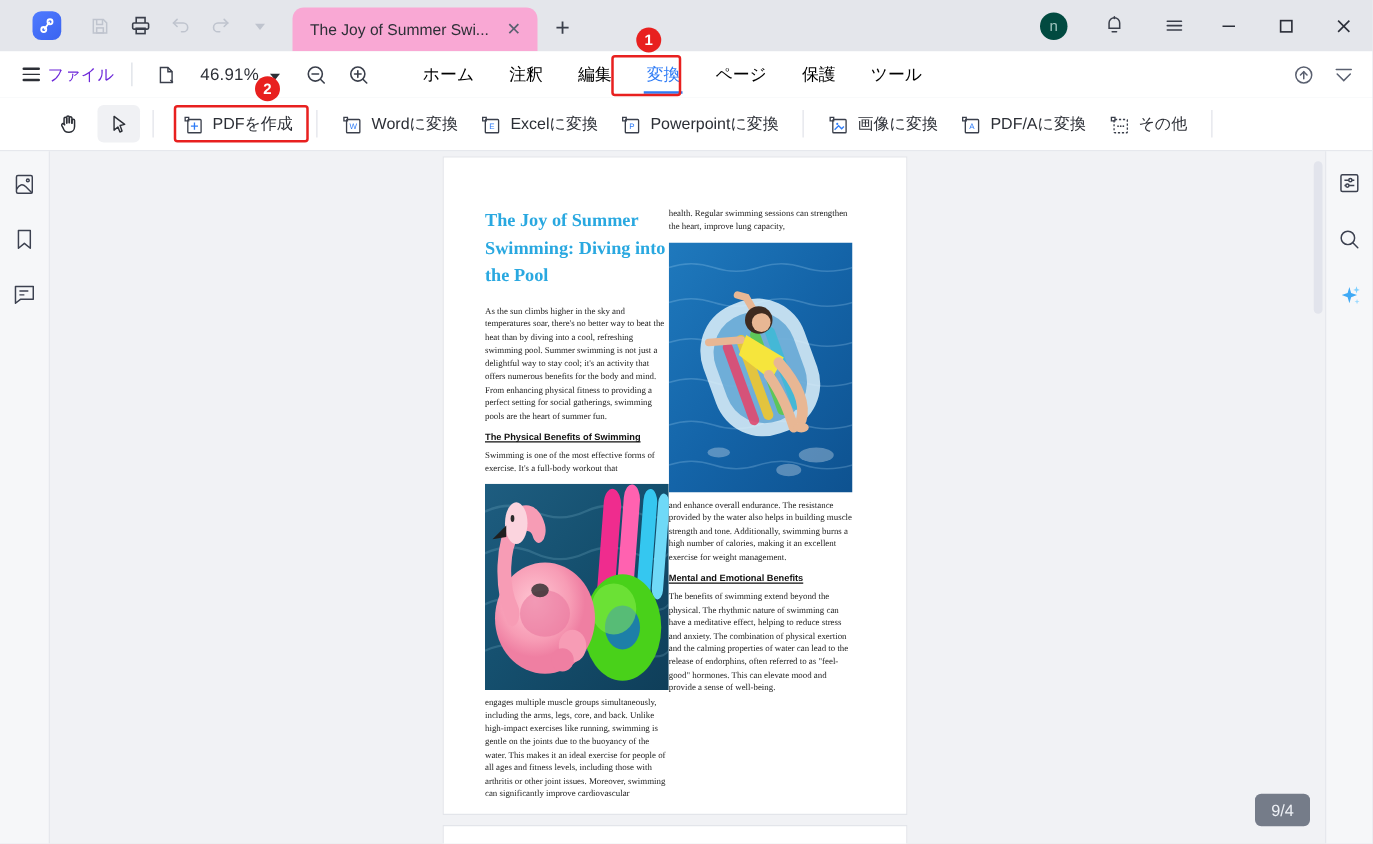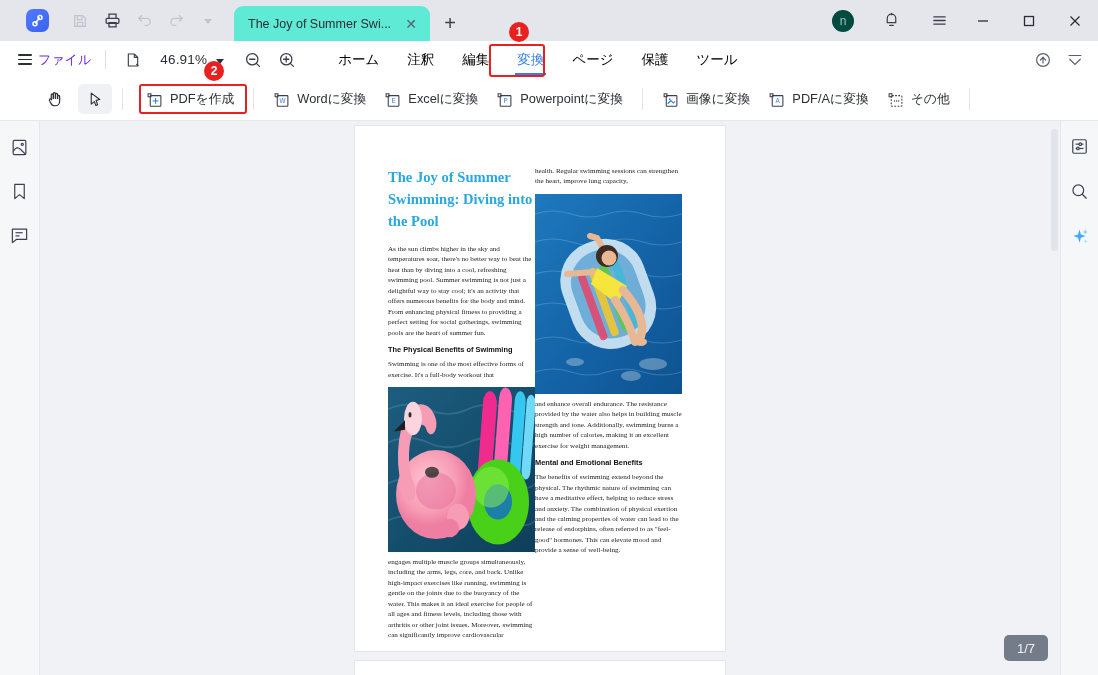--- a/index.html
+++ b/index.html
@@ -26,21 +26,21 @@
   }
   .tb-icon {
     width: 30px; height: 30px; display: flex; align-items: center; justify-content: center;
     color: #3a3f4b;
   }
   .tb-icon.dim { color: #bfc4ce; }
   .tb-icon svg { display:block; }
 
   .tab {
     position: absolute; left: 234px; top: 6px; width: 196px; height: 35px;
-    background: #5eead4; border-radius: 9px 9px 0 0;
+    background: #f9a8d4; border-radius: 9px 9px 0 0;
     display: flex; align-items: center; padding: 0 10px 0 14px; gap: 6px;
   }
   .tab-title { font-size: 12.5px; color: #2c2f36; white-space: nowrap; overflow: hidden;
                text-overflow: ellipsis; flex: 1; }
   .tab-close { width: 18px; height: 18px; display:flex; align-items:center; justify-content:center;
                color:#5a6070; font-size: 14px; }
   .newtab { position: absolute; left: 438px; top: 11px; width: 24px; height: 24px;
             display:flex; align-items:center; justify-content:center; color:#3a3f4b; font-size:20px; font-weight:300;}
 
   .tb-right { position: absolute; right: 0; top: 0; height: 41px; display: flex; align-items: center; }
@@ -131,21 +131,21 @@
   .doctitle {
     color: #29a8e0; font-family: "Liberation Serif", serif; font-weight: bold;
     font-size: 14.6px; line-height: 22px; margin-bottom: 12px;
   }
   .body-t {
     font-family: "Liberation Serif", serif; font-size: 7.1px; line-height: 10.45px;
     color: #1d1d1d; text-align: left; margin-bottom: 7px;
   }
   .sub-h {
     font-family: "Liberation Sans", sans-serif; font-weight: bold; font-size: 7.4px;
-    color: #111; margin-bottom: 5px; margin-top: 2px;
+    color: #111; margin-bottom: 5px; margin-top: 2px; text-decoration: underline;
   }
   .photo { width: 147px; margin: 4px 0 5px 0; display:block; }
   .photo.p1 { height: 165px; }
 
   
   .pagebadge {
     position: absolute; right: 12px; bottom: 14px; width: 44px; height: 26px;
     background: #6b7280; opacity: .92; border-radius: 5px; color: #eef1f6;
     font-size: 13px; display: flex; align-items: center; justify-content: center;
   }
@@ -567,16 +567,16 @@
         </div>
       </div>
     </div>
 
     <div class="page2"></div>
 
     <div class="vscroll">
       <div class="vthumb"></div>
     </div>
 
-    <div class="pagebadge">1/7</div>
+    <div class="pagebadge">9/4</div>
   </div>
 
 </div>
 
 </body></html>

